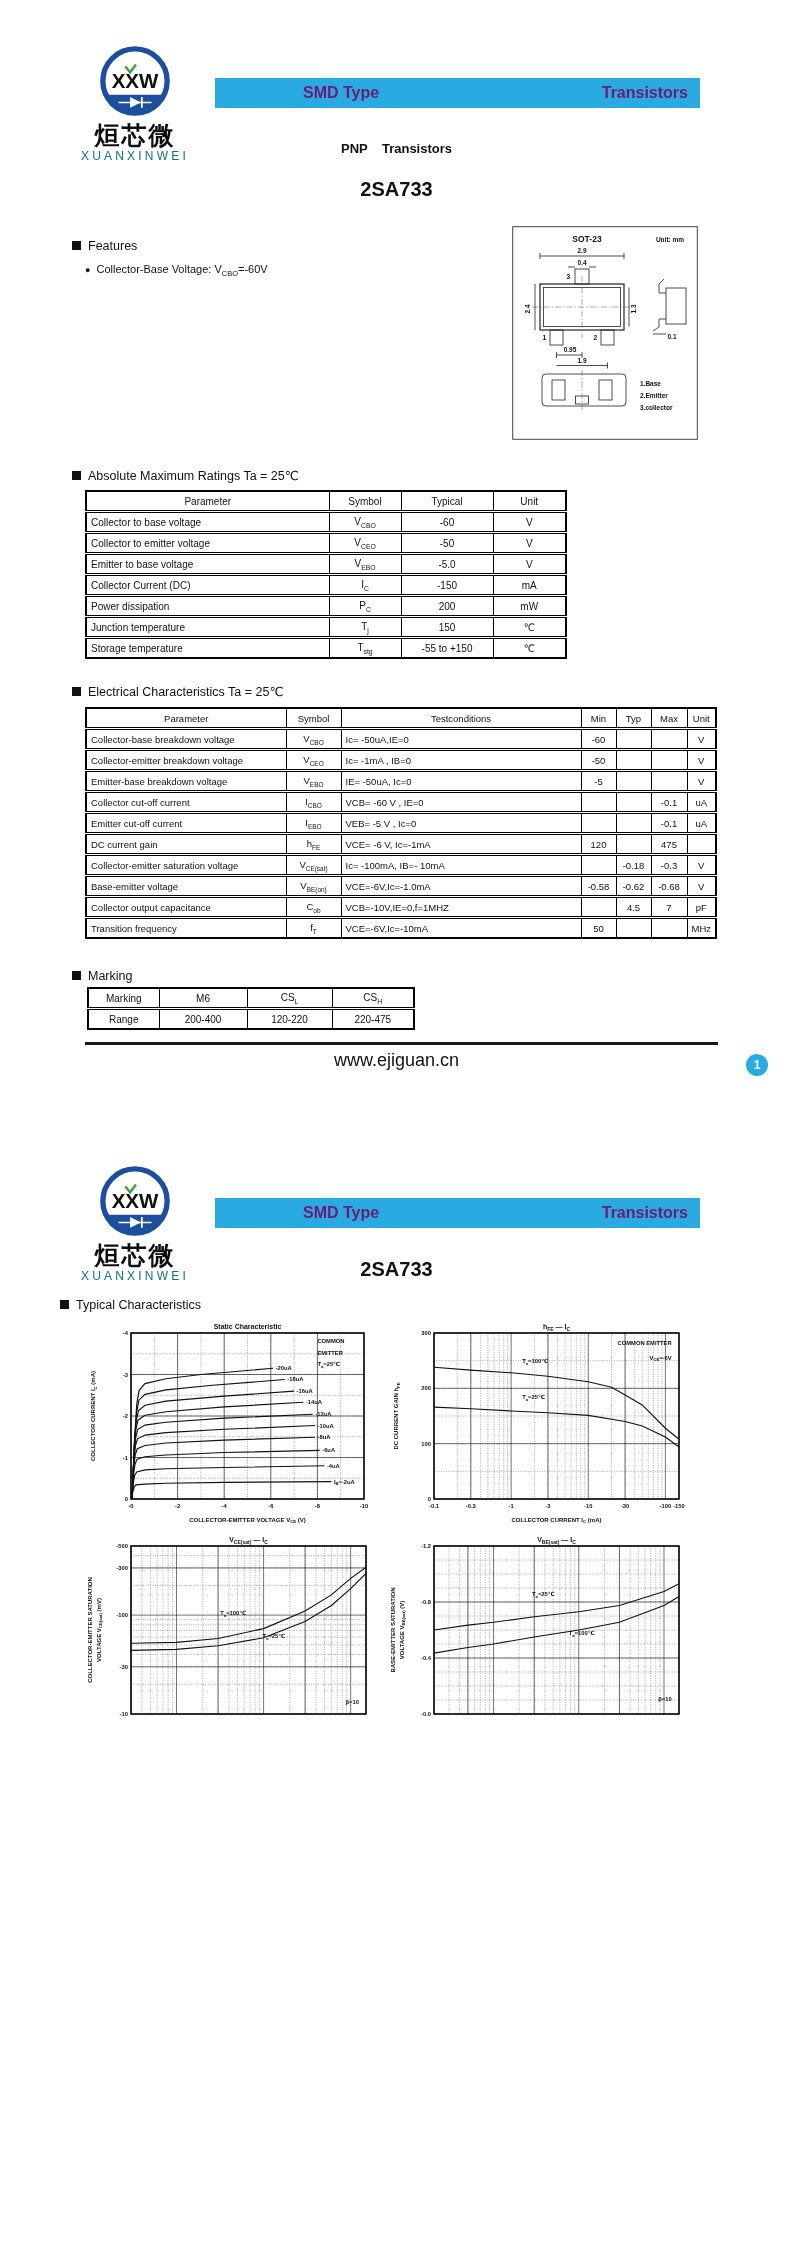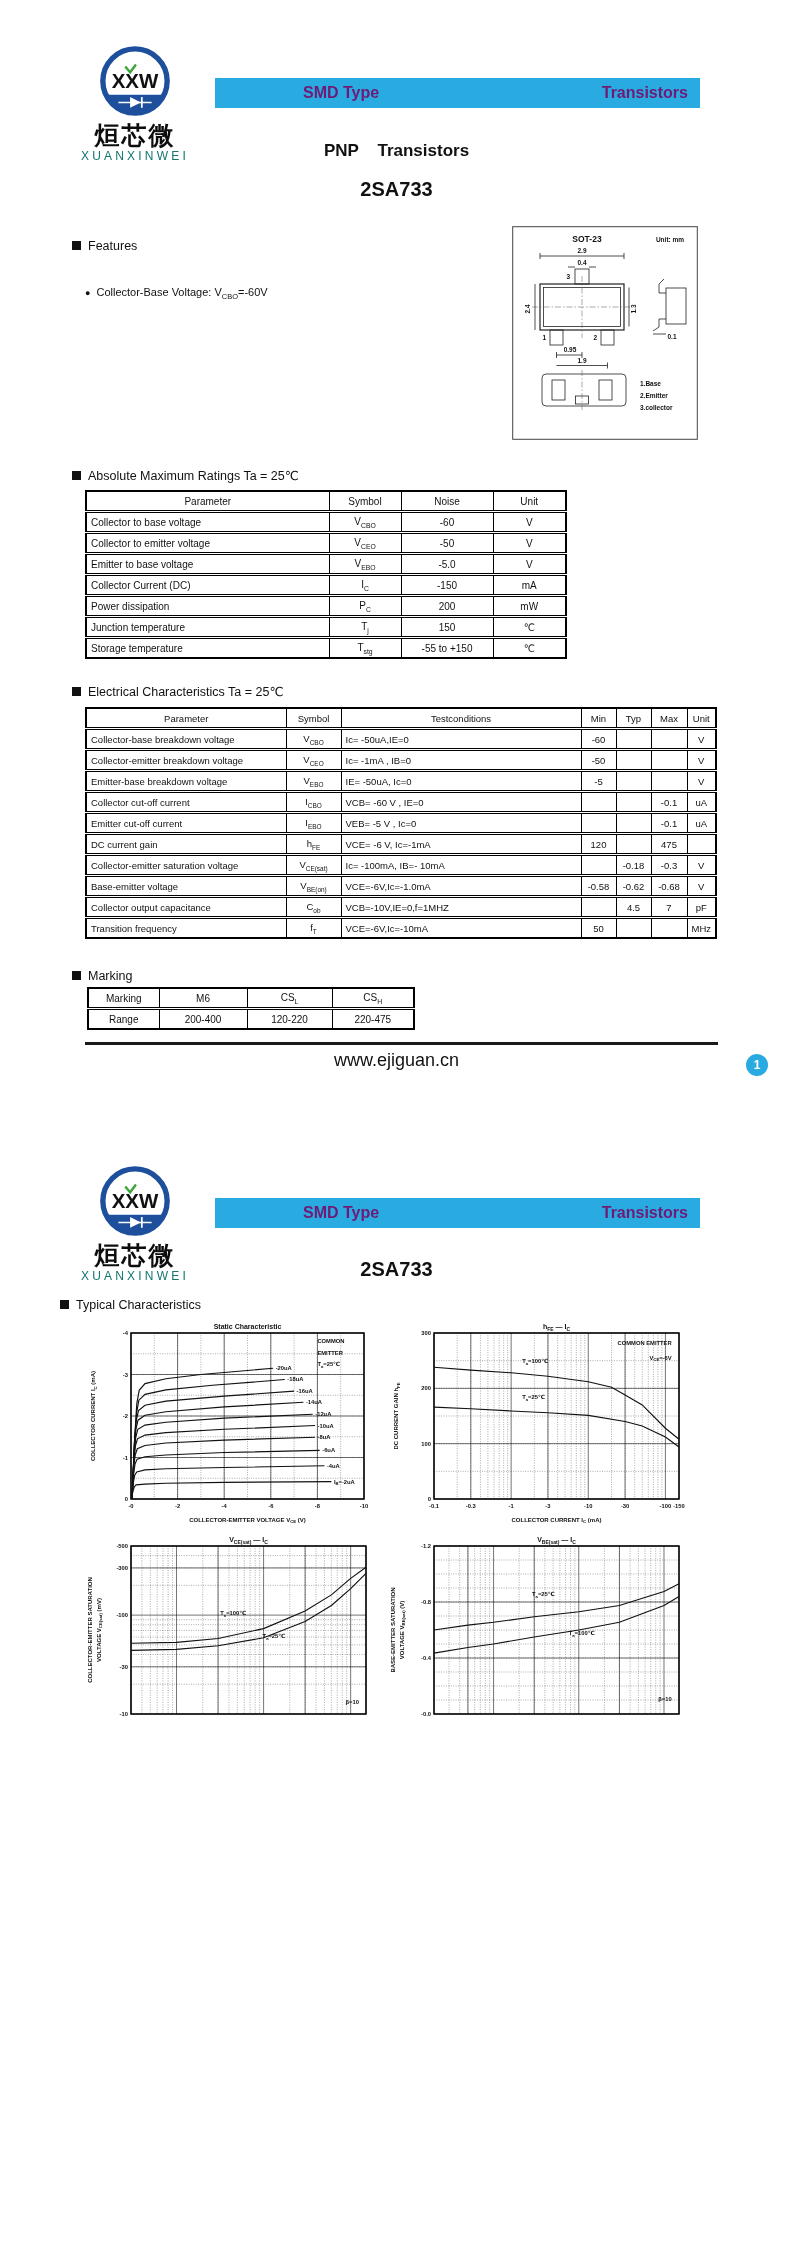--- a/index.html
+++ b/index.html
@@ -8,26 +8,26 @@
   .abs{position:absolute;}
   
   .brand{width:150px;text-align:center;}
   .brand .cn{font-size:25px;font-weight:700;letter-spacing:2px;color:#0d0d0d;line-height:1.05;margin-top:-2px;}
   .brand .en{font-size:12px;letter-spacing:3.2px;color:#0f766e;margin-top:1px;}
   
   .banner{width:485px;height:30px;background:#29abe2;color:#701a75;font-size:16px;font-weight:700;}
   .banner .bl{position:absolute;left:26%;top:0;line-height:30px;transform:translateX(-50%);}
   .banner .br{position:absolute;right:12px;top:0;line-height:30px;}
   .ctr{left:0;width:100%;text-align:center;}
-  .t1{font-size:17px;font-weight:700;white-space:pre;}
+  .t1{font-size:13px;font-weight:700;white-space:pre;}
   .t2{font-size:20px;font-weight:700;}
   
   .sec{font-size:12.5px;color:#111;}
   .sq{display:inline-block;width:9px;height:9px;background:#111;margin-right:7px;}
-  .feat{font-size:11px;color:#111;margin-top:23px;}
+  .feat{font-size:11px;color:#111;}
   .feat .dot{font-size:9px;margin-right:6px;}
   sub{font-size:68%;}
   
   table.dt{border-collapse:collapse;border:2px solid #000;font-size:10px;color:#111;table-layout:fixed;}
   table.dt td{border-left:1px solid #000;border-right:1px solid #000;padding:2px 4px;height:14px;
               text-align:center;overflow:hidden;white-space:nowrap;}
   table.dt tr + tr td{border-top:3px double #000;}
   table.dt td.l{text-align:left;}
   .elec td{font-size:9.5px;padding:2px 3px;}
   
@@ -145,21 +145,21 @@
     <colgroup>
         <col style="width:243px">
         <col style="width:72px">
         <col style="width:92px">
         <col style="width:73px">
       </colgroup>
     <tbody>
       <tr>
         <td>Parameter</td>
         <td>Symbol</td>
-        <td>Noise</td>
+        <td>Typical</td>
         <td>Unit</td>
       </tr>
     <tr>
           <td class="l">Collector to base voltage</td>
           <td>V<sub>CBO</sub></td>
           <td>-60</td>
           <td>V</td>
         </tr>
         <tr>
           <td class="l">Collector to emitter voltage</td>

